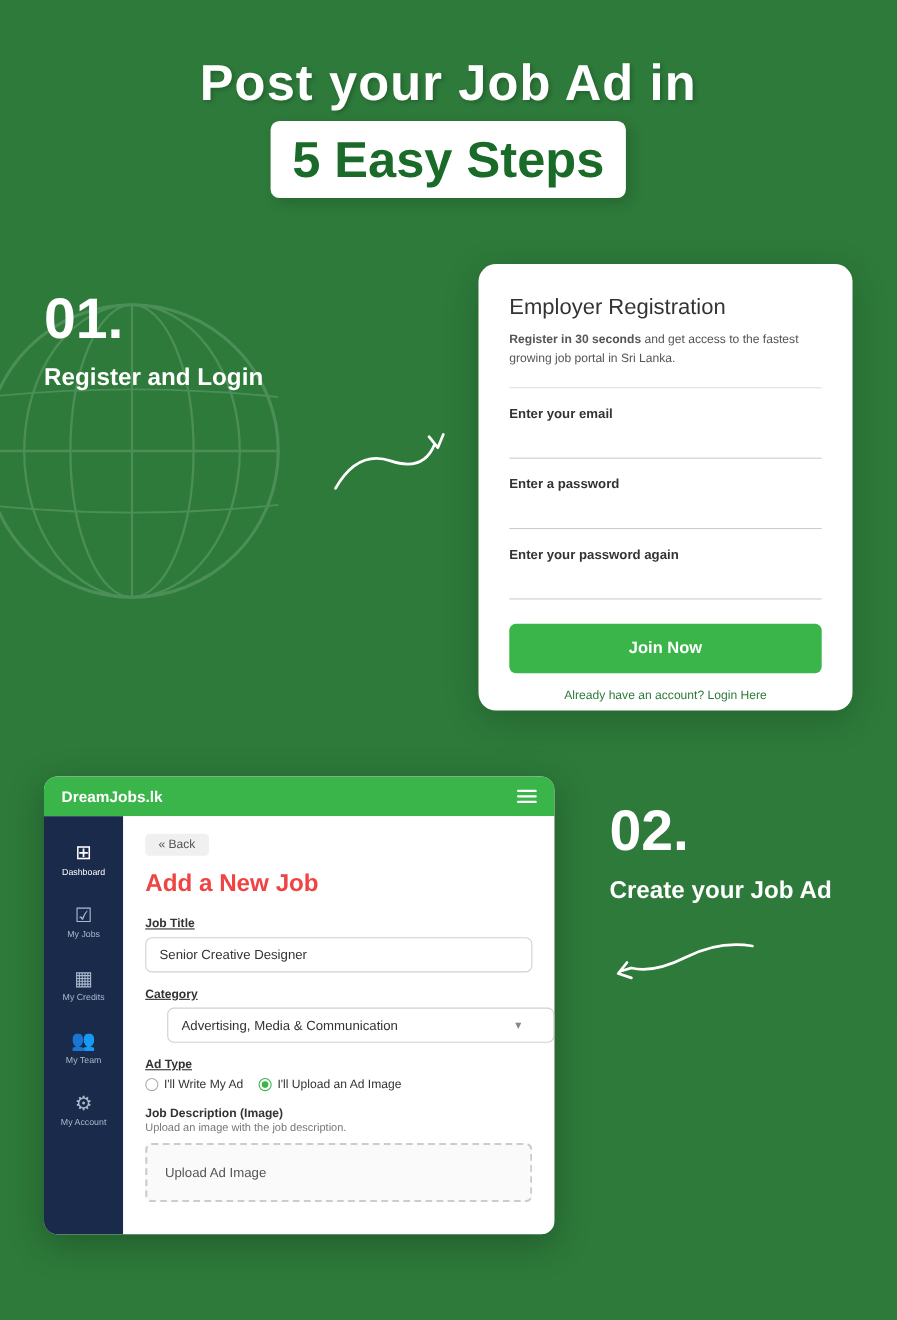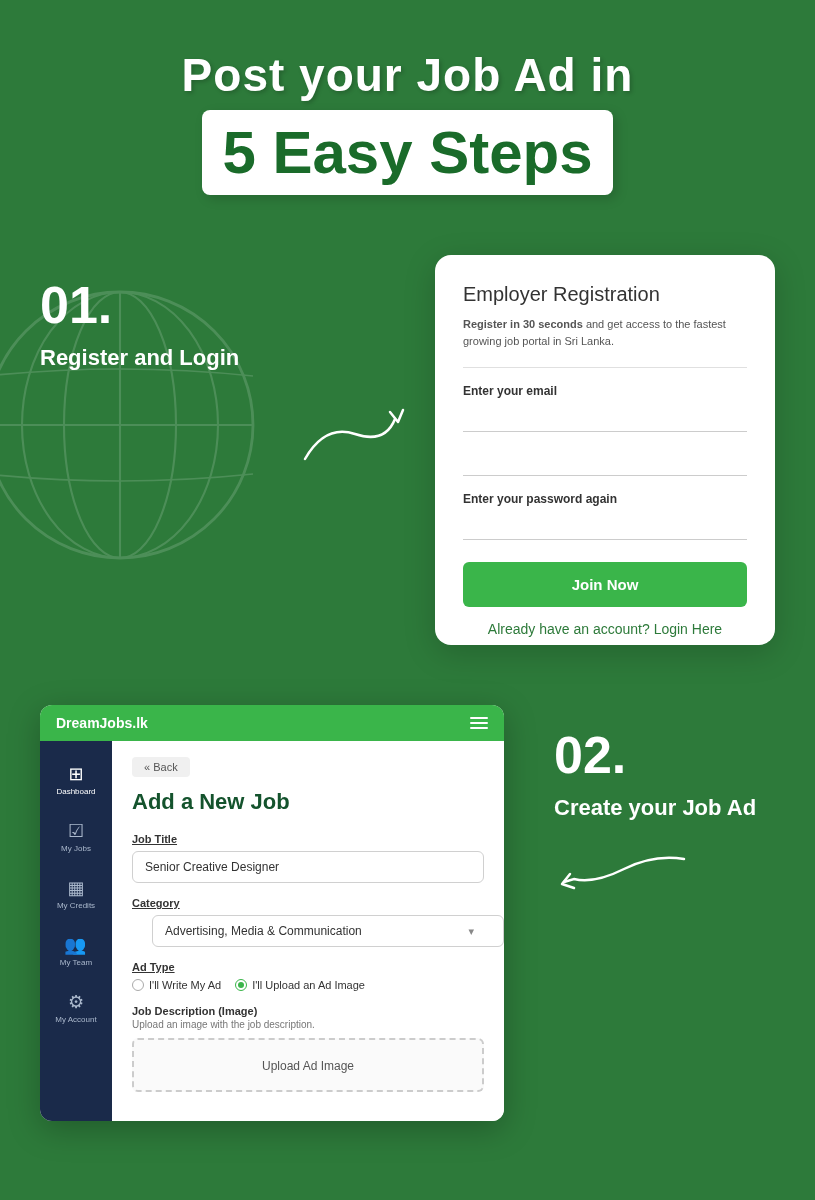--- a/index.html
+++ b/index.html
@@ -20,21 +20,21 @@
       color: #ffffff;
       font-size: 46px;
       font-weight: 900;
       letter-spacing: 1px;
       text-shadow: 2px 2px 4px rgba(0,0,0,0.2);
     }
     .header-title-badge {
       display: inline-block;
       background: #ffffff;
       color: #1a6b2a;
-      font-size: 60px;
+      font-size: 46px;
       font-weight: 900;
       padding: 8px 20px;
       border-radius: 8px;
       margin-top: 8px;
       box-shadow: 4px 4px 12px rgba(0,0,0,0.15);
     }
 
     
     .step1-section {
       display: flex;
@@ -122,21 +122,21 @@
       border-radius: 6px;
       padding: 14px;
       font-size: 15px;
       font-weight: 700;
       cursor: pointer;
       margin-top: 6px;
       margin-bottom: 14px;
     }
     .login-link {
       text-align: center;
-      font-size: 14px;
+      font-size: 11px;
       color: #2d7a3a;
     }
 
     
     .globe-bg {
       position: absolute;
       left: -20px;
       top: 60px;
       width: 280px;
       height: 280px;
@@ -237,21 +237,21 @@
       border-radius: 4px;
       padding: 4px 12px;
       font-size: 11px;
       color: #555555;
       cursor: pointer;
       margin-bottom: 12px;
     }
     .form-page-title {
       font-size: 22px;
       font-weight: 700;
-      color: #14532d;
+      color: #ef4444;
       margin-bottom: 18px;
     }
     .form-field-label {
       font-size: 11px;
       font-weight: 700;
       color: #333333;
       margin-bottom: 6px;
       text-decoration: underline;
     }
     .form-input-box {
@@ -334,21 +334,21 @@
     .job-desc-sublabel {
       font-size: 10px;
       color: #777777;
       margin-bottom: 8px;
     }
     .upload-area {
       width: 100%;
       border: 2px dashed #cccccc;
       border-radius: 6px;
       padding: 16px;
-      text-align: center;
+      text-align: left;
       background: #fafafa;
     }
     .upload-text {
       font-size: 12px;
       color: #555555;
     }
 
     
     .arrow2-svg {
       width: 140px;
@@ -392,20 +392,21 @@
   <div class="registration-card">
     <div class="reg-title">Employer Registration</div>
     <p class="reg-subtitle">
       <strong>Register in 30 seconds</strong><span> and get access to the fastest growing job portal in Sri Lanka.</span>
     </p>
     <hr class="reg-divider">
     
     <div class="reg-field-label">Enter your email</div>
     <input class="reg-input" type="email" placeholder="" style="">
     
+    <div class="reg-field-label">Enter a password</div>
     <input class="reg-input" type="password" placeholder="" style="">
     
     <div class="reg-field-label">Enter your password again</div>
     <input class="reg-input" type="password" placeholder="" style="">
     
     <button class="join-btn">Join Now</button>
     
     <div class="login-link">Already have an account? Login Here</div>
   </div>
 </div>

